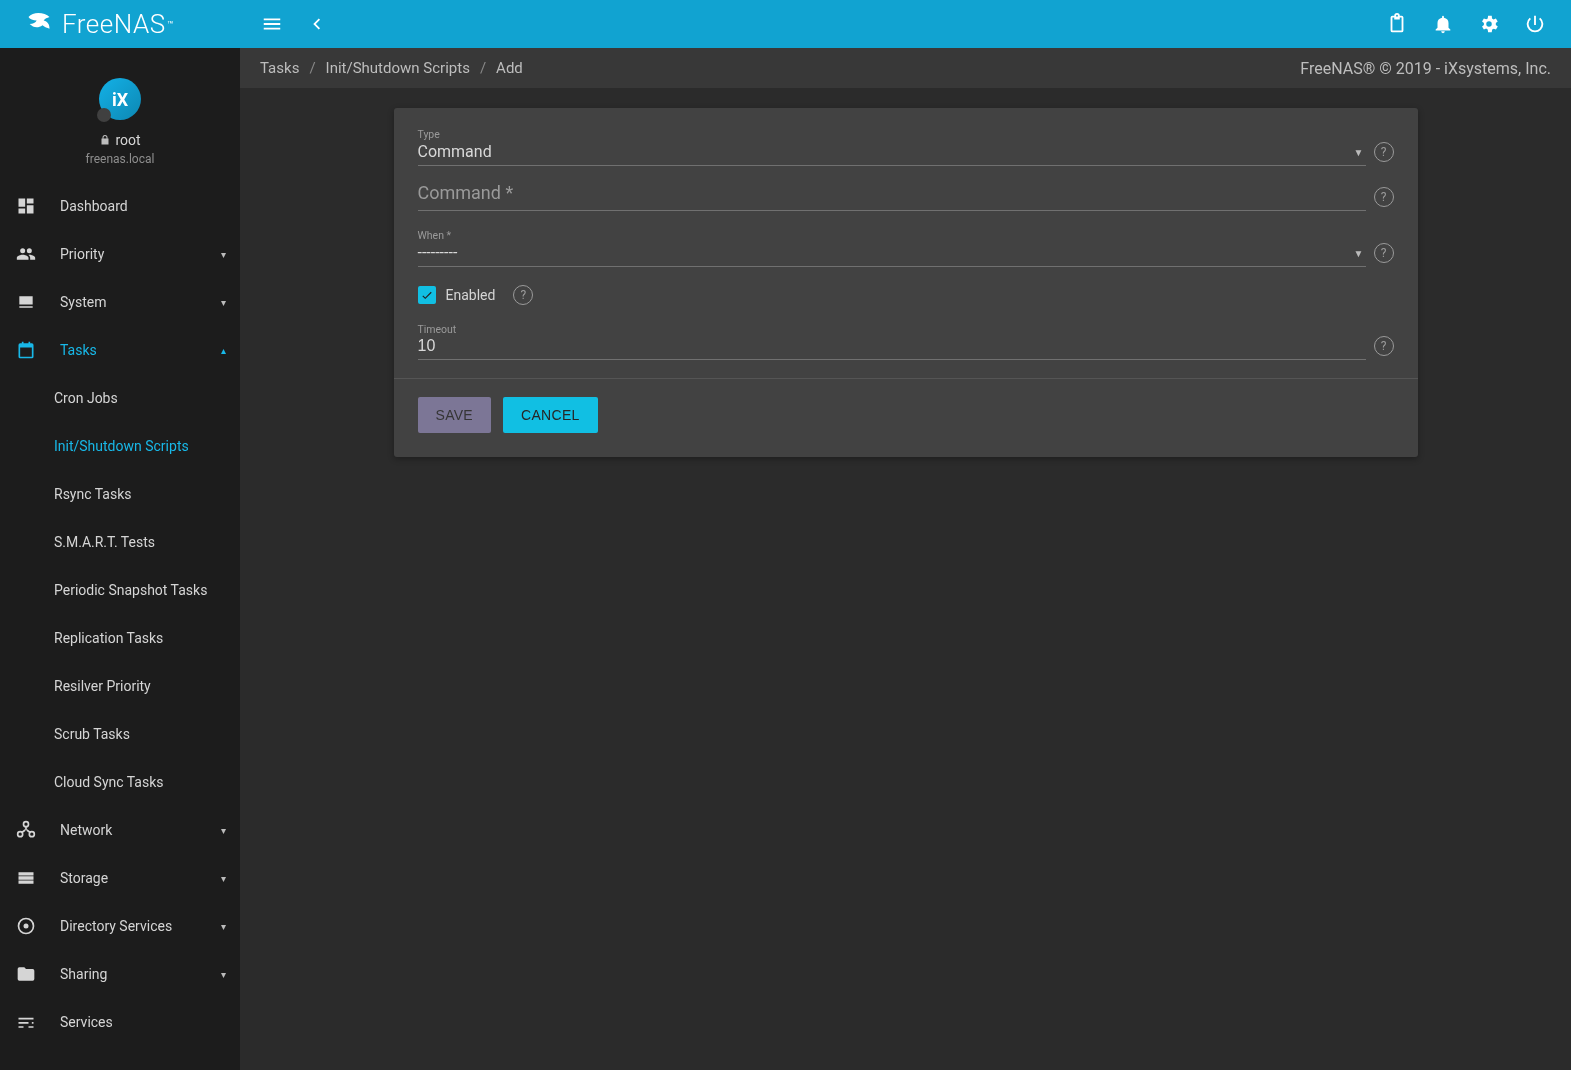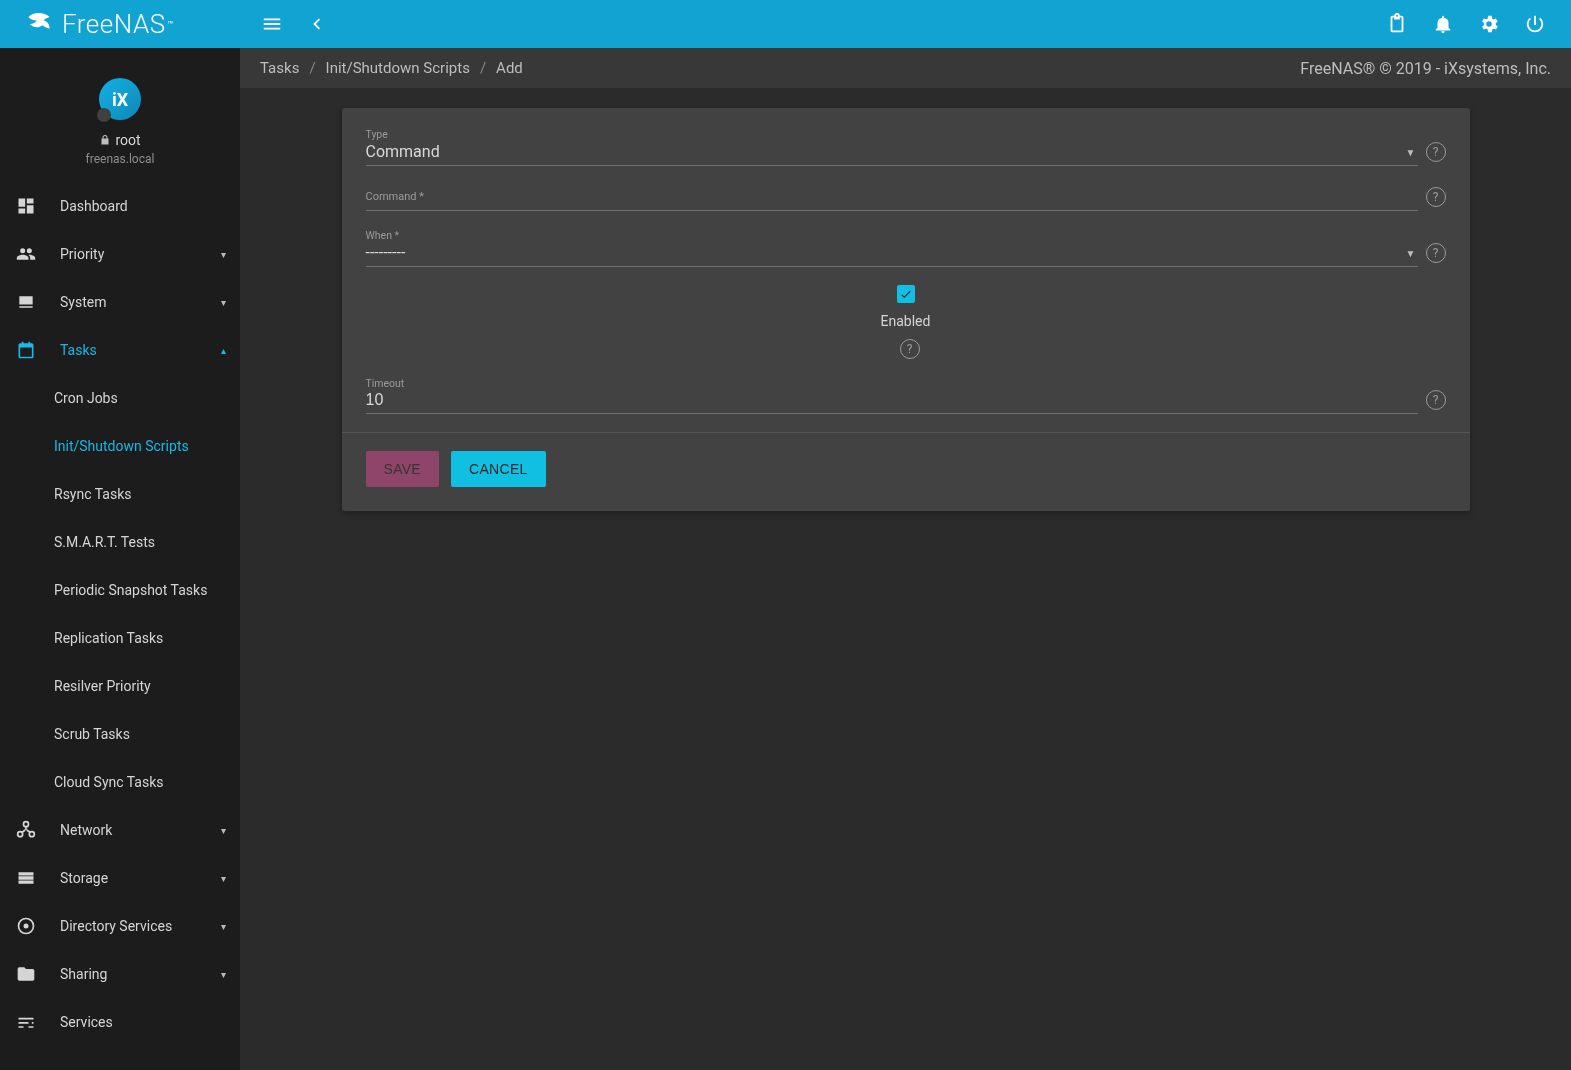--- a/index.html
+++ b/index.html
@@ -127,21 +127,21 @@
     padding: 0 20px;
     color:#bdbdbd;
     font-size: 15px;
   }
   .breadcrumb .crumb { cursor:pointer; }
   .breadcrumb .sep { margin: 0 10px; color:#888;}
   .breadcrumb .copyright { margin-left:auto; font-size:16px; }
 
   .card {
     margin: 20px auto 0;
-    width: 1128px;
+    width: 1024px;
     background:#424242;
     border-radius: 3px;
     box-shadow: 0 2px 6px rgba(0,0,0,.3);
     padding: 20px 24px 24px;
   }
   .field {
     position: relative;
     margin-bottom: 18px;
     display:flex;
     align-items:flex-end;
@@ -185,21 +185,20 @@
     margin-bottom:4px;
     cursor:pointer;
     flex:0 0 auto;
   }
 
   .checkbox-row{
     display:flex;
     align-items:center;
     margin: 6px 0 18px;
     gap:10px;
-    flex-direction:column;
   }
   .chk {
     width:18px;height:18px;
     background:#11bfe3;
     border-radius:2px;
     display:flex;align-items:center;justify-content:center;
     color:#222;
     cursor:pointer;
   }
   .chk svg{width:14px;height:14px;}
@@ -217,21 +216,21 @@
     padding: 0 18px;
     border:none;
     border-radius:2px;
     font-size:14px;
     font-weight:500;
     letter-spacing:.3px;
     cursor:pointer;
     text-transform:uppercase;
   }
   .btn.save{
-    background:#ec4899;
+    background:#c4b5fd;
     color:#262626;
     opacity:.45;
   }
   .btn.cancel{
     background:#11bfe3;
     color:#262626;
   }
   svg { display:block; }
 </style>
 </head>
@@ -420,21 +419,21 @@
       <div class="inputwrap">
         <div class="field-label">Type</div>
         <div class="field-input select">Command</div>
         <span class="dd-caret">▼</span>
       </div>
       <div class="help">?</div>
     </div>
 
     <div class="field">
       <div class="inputwrap">
-        <div class="field-label" style="top:auto;bottom:8px;font-size:11px;">Command *</div>
+        <div class="field-label" style="top:auto;bottom:8px;font-size:18px;">Command *</div>
         <input class="field-input" type="text" style="padding-top: 4px;" value="">
       </div>
       <div class="help">?</div>
     </div>
 
     <div class="field">
       <div class="inputwrap">
         <div class="field-label">When *</div>
         <div class="field-input select">---------</div>
         <span class="dd-caret">▼</span>

